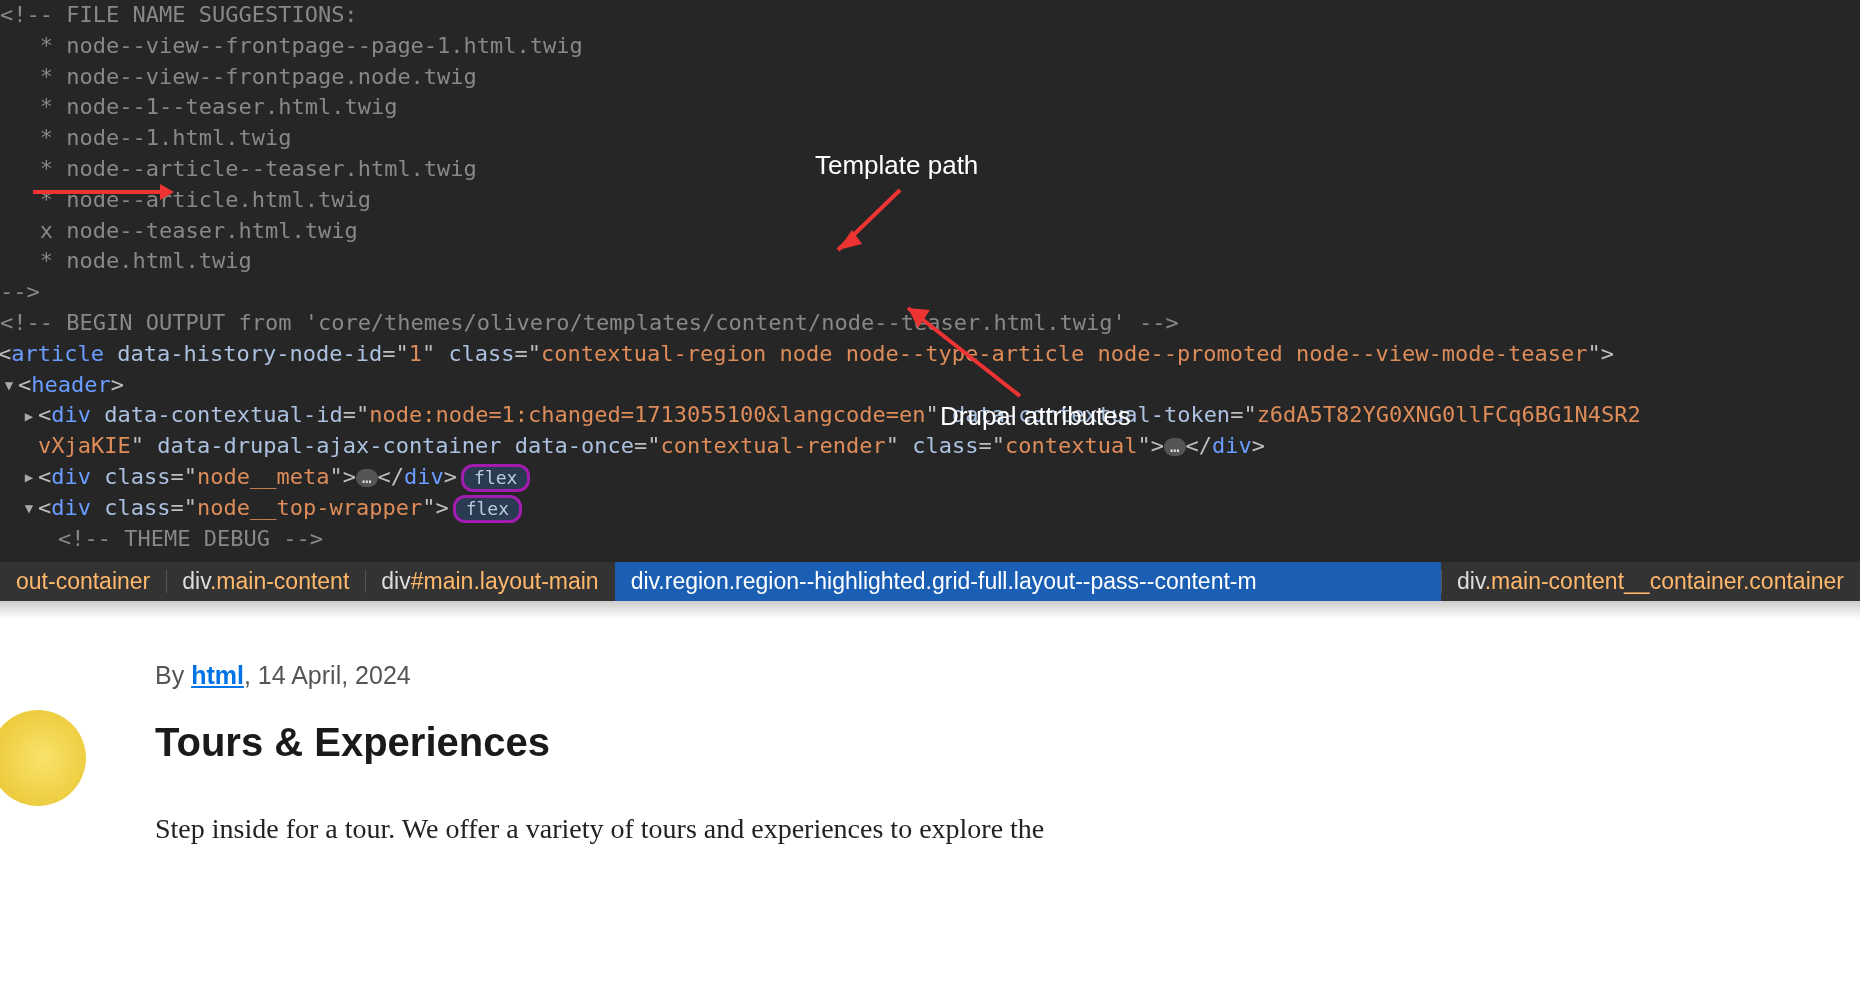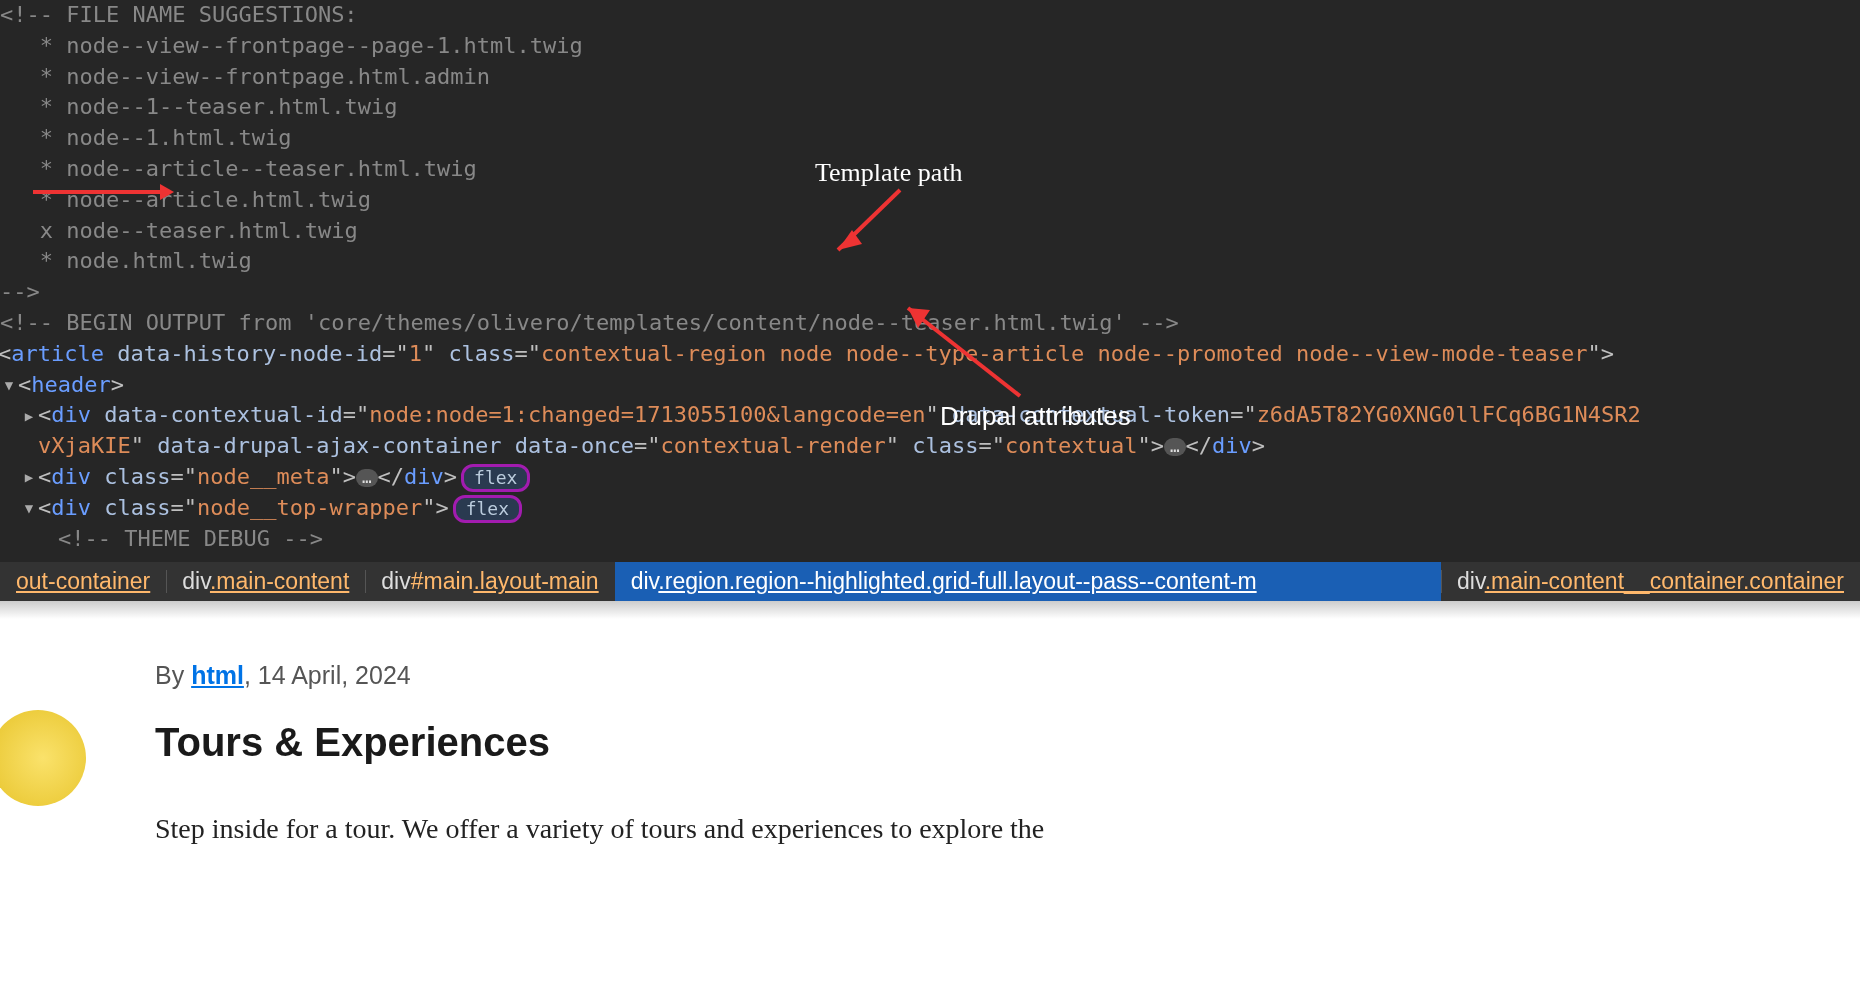--- a/index.html
+++ b/index.html
@@ -71,21 +71,21 @@
   border-top: 8px solid transparent;
   border-bottom: 8px solid transparent;
 }
 
 .annotation {
   position: absolute;
   color: #fff;
   font-family: -apple-system, Arial, sans-serif;
   font-size: 26px;
 }
-.anno-template-path { top: 155px; left: 815px; font-family: Liberation Serif, serif; }
+.anno-template-path { top: 147px; left: 815px; }
 .anno-drupal-attrs { top: 398px; left: 940px; }
 
 .arrow-svg { position: absolute; pointer-events: none; }
 
 .breadcrumb-bar {
   background: #333;
   color: #ddd;
   font-family: -apple-system, Arial, sans-serif;
   font-size: 23px;
   display: flex;
@@ -95,21 +95,21 @@
   width: 100%;
 }
 .crumb {
   padding: 0 16px;
   white-space: nowrap;
   position: relative;
   flex-shrink: 0;
 }
 .crumb .tag { color: #ddd; }
 .crumb .id { color: #ffb86c; }
-.crumb .cls { color: #ffb86c; text-decoration: underline; }
+.crumb .cls { color: #ffb86c; }
 .crumb.selected {
   background: #1a5fb4;
   color: #fff;
   flex: 1 1 auto;
 }
 .crumb.selected .tag, .crumb.selected .cls { color: #fff; }
 .crumb:not(:last-child)::after {
   content: '';
   position: absolute;
   right: -1px; top: 8px; bottom: 8px;
@@ -166,21 +166,21 @@
     <polygon points="18,70 32,50 42,64" fill="#e33"></polygon>
   </svg>
   <svg class="arrow-svg" style="top:296px;left:890px" width="160" height="110">
     <line x1="130" y1="100" x2="18" y2="12" stroke="#e33" stroke-width="4"></line>
     <polygon points="18,12 40,14 28,32" fill="#e33"></polygon>
   </svg>
 
   <div class="code-area">
     <div class="line comment">&lt;!-- FILE NAME SUGGESTIONS:</div>
     <div class="line comment"><span>   </span><span>*</span> <span>node--view--frontpage--page-1.html.twig</span></div>
-    <div class="line comment"><span>   </span><span>*</span> <span>node--view--frontpage.html.admin</span></div>
+    <div class="line comment"><span>   </span><span>*</span> <span>node--view--frontpage.node.twig</span></div>
     <div class="line comment"><span>   </span><span>*</span> <span>node--1--teaser.html.twig</span></div>
     <div class="line comment"><span>   </span><span>*</span> <span>node--1.html.twig</span></div>
     <div class="line comment"><span>   </span><span>*</span> <span>node--article--teaser.html.twig</span></div>
     <div class="line comment"><span>   </span><span>*</span> <span>node--article.html.twig</span></div>
     <div class="line comment"><span>   </span><span>x</span> <span>node--teaser.html.twig</span></div>
     <div class="line comment"><span>   </span><span>*</span> <span>node.html.twig</span></div>
     <div class="line comment">--&gt;</div>
     <div class="line comment"><span>&lt;!-- BEGIN OUTPUT from '</span><span>core/themes/olivero/templates/content/node--teaser.html.twig</span><span>' --&gt;</span></div>
 
     <div class="line" style="margin-left:-20px;"><span class="disclosure">▼</span><span class="punct">&lt;</span><span class="tag-name">article</span> <span class="attr-name">data-history-node-id</span><span class="punct">=</span><span class="attr-quote">"</span><span class="attr-value">1</span><span class="attr-quote">"</span> <span class="attr-name">class</span><span class="punct">=</span><span class="attr-quote">"</span><span class="attr-value">contextual-region node node--type-article node--promoted node--view-mode-teaser</span><span class="attr-quote">"</span><span class="punct">&gt;</span></div>

